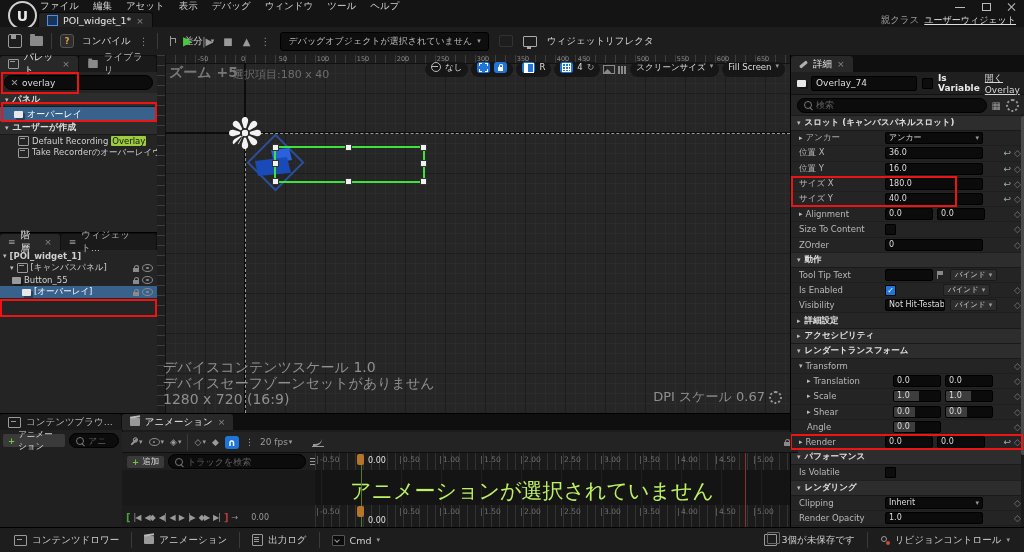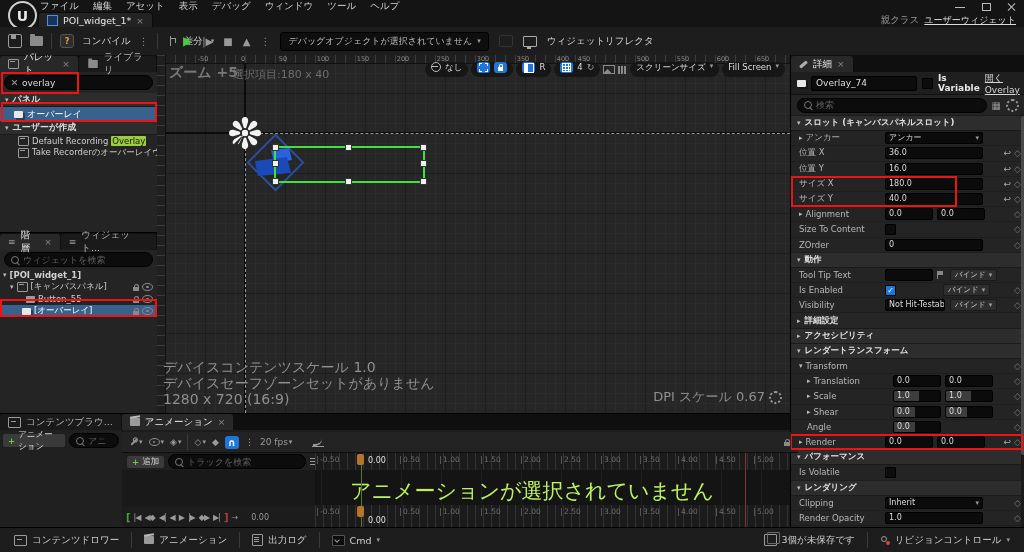--- a/index.html
+++ b/index.html
@@ -325,38 +325,32 @@
     <div class="ptab active">
       <span style="color:#9a9a9a;font-size:9px">≡</span>
       <span>階層</span>
       <span class="closex">×</span>
     </div>
     <div class="ptab">
       <span style="color:#9a9a9a;font-size:9px">≡</span>
       <span>ウィジェット...</span>
     </div>
   </div>
-  <div style="padding:2px 4px">
-    <div class="searchpill">
-      <span class="ic-mag"></span>
-      <input placeholder="ウィジェットを検索" style="">
-    </div>
-  </div>
   <div class="hrow" style="padding-left:3px">
     <span class="tri">▾</span>
     <span class="grow" style="font-weight:bold">[POI_widget_1]</span>
   </div>
   <div class="hrow" style="padding-left:10px">
     <span class="tri">▾</span>
     <span class="ic-widget"></span>
     <span class="grow">[キャンバスパネル]</span>
     <span class="ic-lock"></span>
     <span class="ic-eye"></span>
   </div>
-  <div class="hrow" style="padding-left:26px">
+  <div class="hrow" style="padding-left:12px">
     <span class="ic-overlaybox" style="background:#9a9a9a"></span>
     <span class="grow">Button_55</span>
     <span class="ic-lock"></span>
     <span class="ic-eye"></span>
   </div>
   <div class="hrow sel" style="padding-left:22px">
     <span class="ic-overlaybox"></span>
     <span class="grow">[オーバーレイ]</span>
     <span class="ic-lock"></span>
     <span class="ic-eye"></span>

